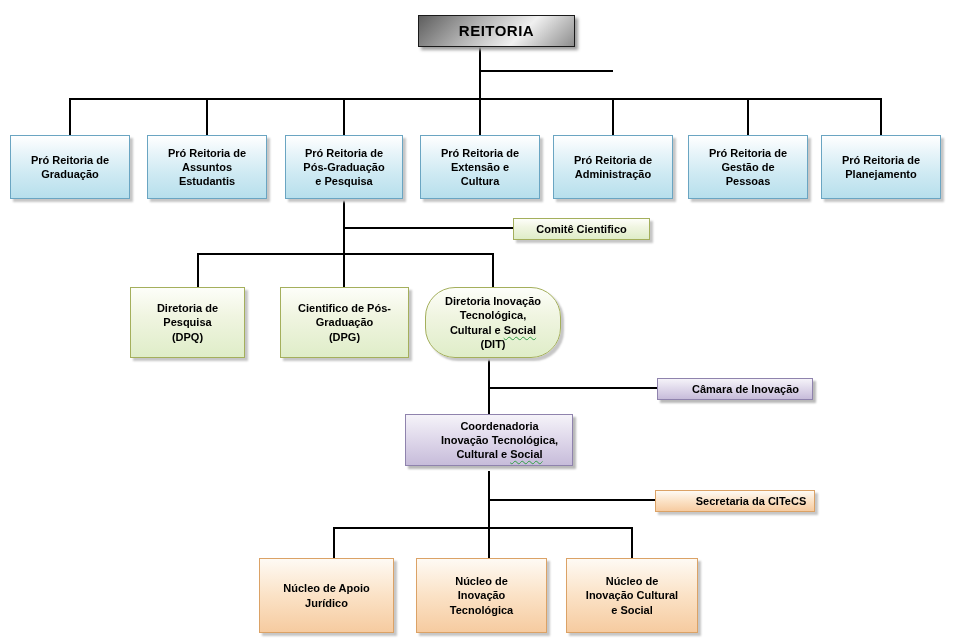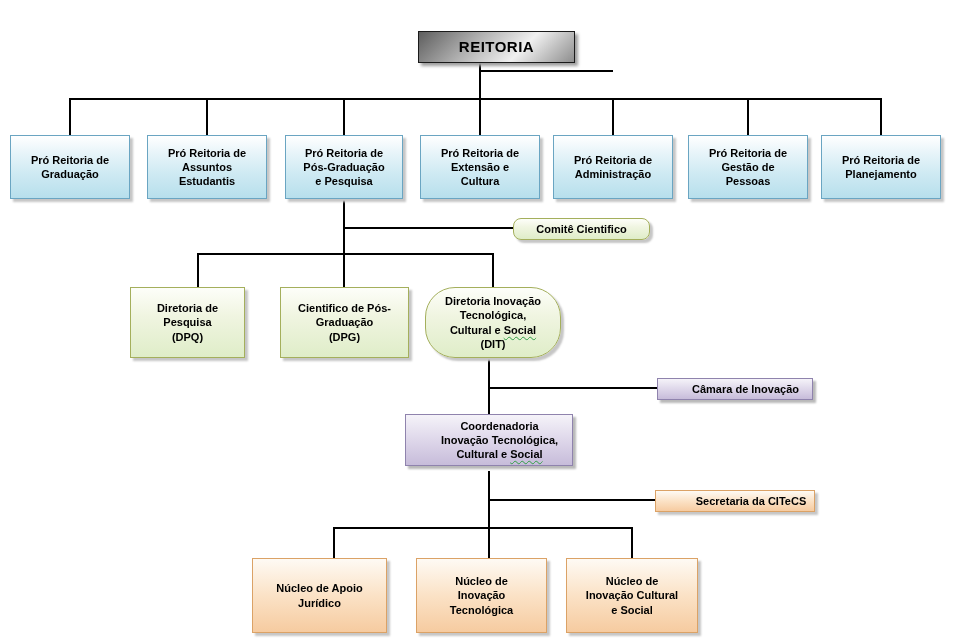--- a/index.html
+++ b/index.html
@@ -22,37 +22,37 @@
 
   .blue   { border-color:#6aa5c2; background:linear-gradient(180deg,#ffffff 0%,#e7f4f9 28%,#cfeaf3 60%,#b7dfec 100%); box-shadow:3px 3px 2px #c6c6c6; }
   .green  { border-color:#a4af5c; background:linear-gradient(180deg,#fdfef9 0%,#f0f5e1 40%,#dfedc8 100%); box-shadow:3px 3px 2px #c6c6c6; }
   .purple { border-color:#8f83ad; background:linear-gradient(180deg,#f5f3f9 0%,#ded7ea 50%,#c7bcda 100%); box-shadow:3px 3px 2px #b9b9b9;padding-left:23px; }
   .orange { border-color:#dba266; background:linear-gradient(180deg,#fefaf4 0%,#fbe2c6 50%,#f6cba0 100%); box-shadow:3px 3px 2px #c6c6c6; }
   .gray   { border-color:#1a1a1a; background:linear-gradient(135deg,#5e5e5e 0%,#b0b0b0 35%,#f0f0f0 65%,#8d8d8d 100%); box-shadow:3px 3px 3px #9f9f9f; }
 
   .squiggle { text-decoration:underline wavy #2f9e44 1px; text-underline-offset:2px; }
 
   
-  .g-reitoria   { left:418px; top:31px;  width:157px; height:32px; font-size:15px; letter-spacing:.5px; }
+  .g-reitoria   { left:418px; top:15px;  width:157px; height:32px; font-size:15px; letter-spacing:.5px; }
   .g-vice       { left:613px; top:60px;  width:116px; height:23px; }
   .g-pr0 { left:10px;  top:135px; width:120px; height:64px; }
   .g-pr1 { left:147px; top:135px; width:120px; height:64px; }
   .g-pr2 { left:285px; top:135px; width:118px; height:64px; }
   .g-pr3 { left:420px; top:135px; width:120px; height:64px; }
   .g-pr4 { left:553px; top:135px; width:120px; height:64px; }
   .g-pr5 { left:688px; top:135px; width:120px; height:64px; }
   .g-pr6 { left:821px; top:135px; width:120px; height:64px; }
-  .g-comite     { left:513px; top:218px; width:137px; height:22px;border-radius:8px; }
+  .g-comite     { left:513px; top:218px; width:137px; height:22px; }
   .g-dpq        { left:130px; top:287px; width:115px; height:71px; }
   .g-dpg        { left:280px; top:287px; width:129px; height:71px; }
   .g-dit        { left:425px; top:287px; width:136px; height:71px;border-radius:30px; }
   .g-camara     { left:657px; top:378px; width:156px; height:22px; }
   .g-coord      { left:405px; top:414px; width:168px; height:52px; }
   .g-secretaria { left:655px; top:490px; width:160px; height:22px;padding-left:34px; }
-  .g-n0 { left:252px; top:558px; width:135px; height:75px; }
+  .g-n0 { left:259px; top:558px; width:135px; height:75px; }
   .g-n1 { left:416px; top:558px; width:131px; height:75px; }
   .g-n2 { left:566px; top:558px; width:132px; height:75px; }
 
   
   .c-trunk-top  { left:479px; top:47px;  height:88px; }
   .c-vice       { left:480px; top:70px;  width:133px; }
   .c-bus1       { left:69px;  top:98px;  width:813px; }
   .c-drop-b1 { left:69px;  top:99px; height:36px; }
   .c-drop-b2 { left:206px; top:99px; height:36px; }
   .c-drop-b3 { left:343px; top:99px; height:36px; }

